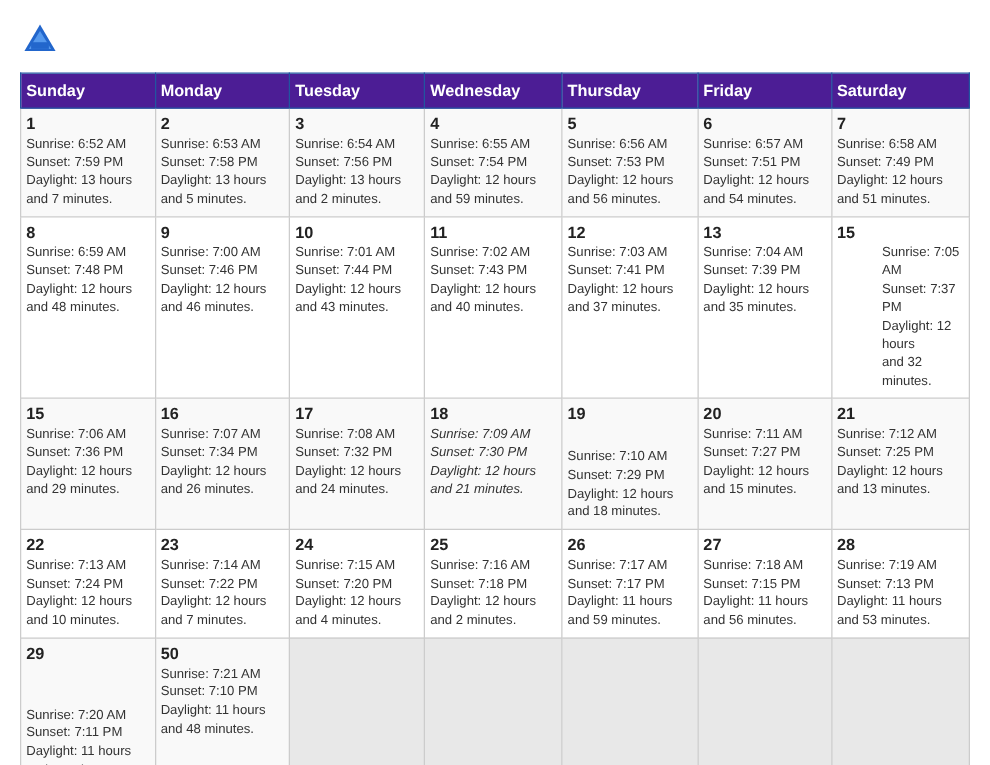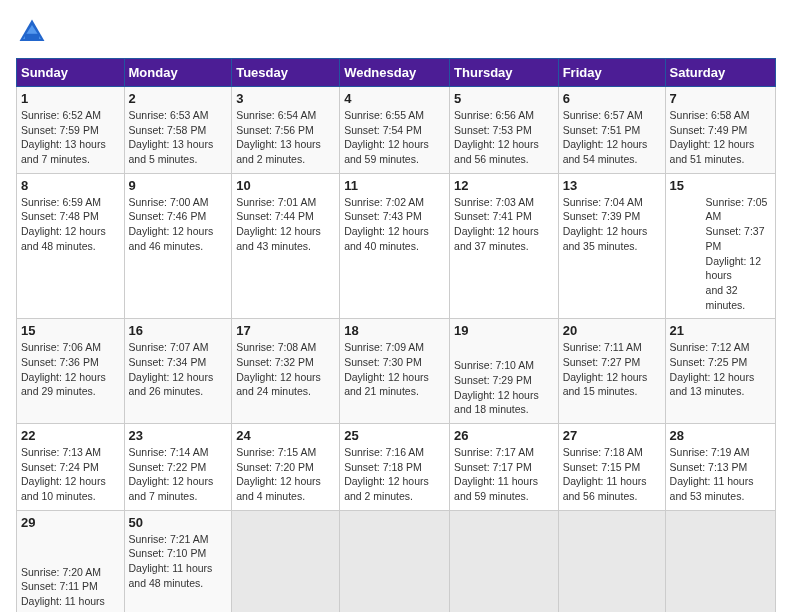--- a/index.html
+++ b/index.html
@@ -249,21 +249,21 @@
         </td>
         <td>
           <span class="day-num">17</span>
           <div class="day-info" style="white-space: pre-line;">Sunrise: 7:08 AM
 Sunset: 7:32 PM
 Daylight: 12 hours
 and 24 minutes.</div>
         </td>
         <td>
           <span class="day-num">18</span>
-          <div class="day-info" style="white-space: pre-line;">Sunrise: 7:09 AM
+          <div class="day-info" style="white-space: pre-line; font-style: italic;">Sunrise: 7:09 AM
 Sunset: 7:30 PM
 Daylight: 12 hours
 and 21 minutes.</div>
         </td>
         <td>
           <span class="day-num">19</span>
           <div class="day-info" style="white-space: pre-line; margin-top: 20px;">Sunrise: 7:10 AM
 Sunset: 7:29 PM
 Daylight: 12 hours
 and 18 minutes.</div>

